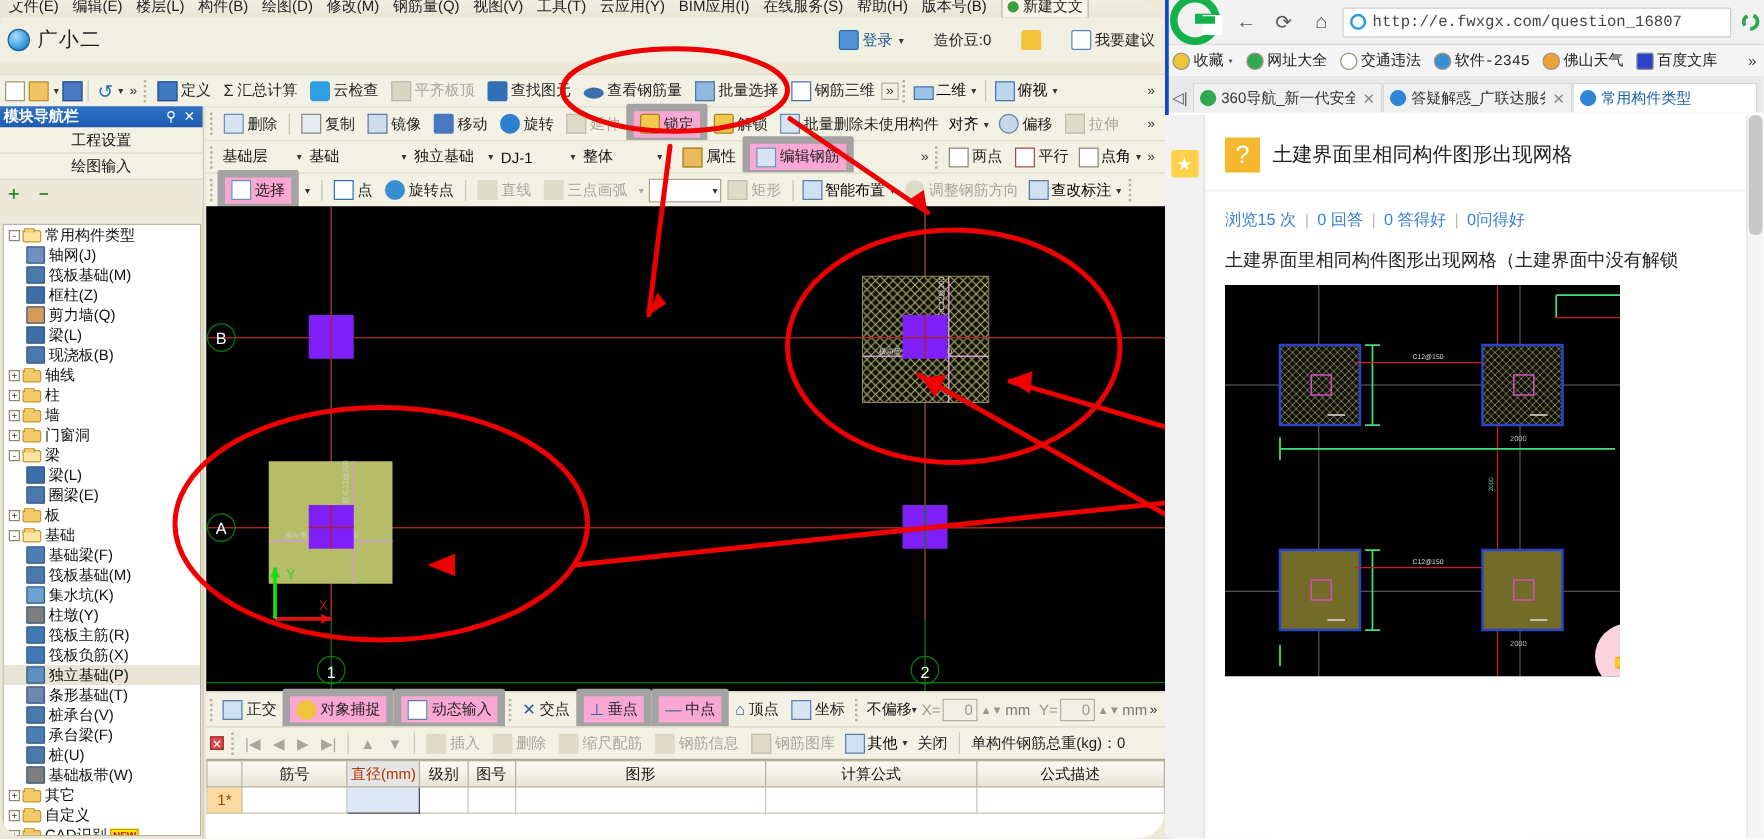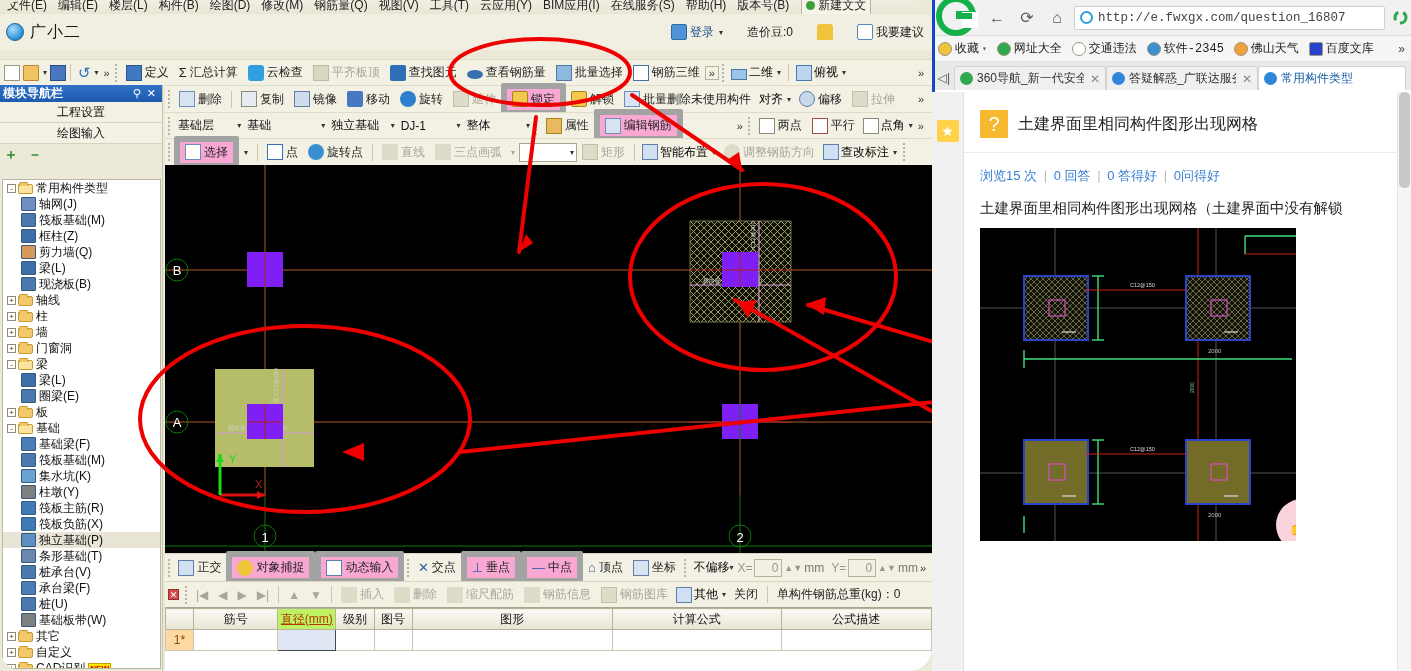--- a/index.html
+++ b/index.html
@@ -92,21 +92,21 @@
   .statusbar { position:absolute; left:165px; top:553px; width:767px; height:28px; background:#f3f1e4; border-top:1px solid #d8d5c1;
      display:flex; align-items:center; white-space:nowrap; }
   .rebar-toolbar { position:absolute; left:165px; top:581px; width:767px; height:26px; background:#f3f1e4; border-top:1px solid #d8d5c1;
      display:flex; align-items:center; white-space:nowrap; }
   .closebtn { width:11px;height:11px;background:#d64b4b;color:#fff;font-size:9px;line-height:10px;text-align:center;border:1px solid #9d2b2b; margin:0 3px; }
 
   
   .tablewrap { position:absolute; left:165px; top:607px; width:767px; height:64px; background:#fff; border-top:1px solid #a9a690; }
   table.rebar { border-collapse:collapse; width:767px; font-size:12px; }
   table.rebar th { background:linear-gradient(#fbfaf4,#e8e5d5); border:1px solid #b5b29c; height:21px; font-weight:normal; color:#111; }
-  table.rebar th.hl { background:#bef264; color:#b03a00; text-decoration:underline; }
+  table.rebar th.hl { background:#e5e5e5; color:#b03a00; }
   table.rebar td { border:1px solid #c9c6b2; height:21px; }
   table.rebar td.rowhdr { background:#fbd9a0; color:#8a4a00; text-align:center; width:28px; }
   table.rebar td.sel { background:#dfe7f5; border:1px solid #4a4a4a; }
 
   
   #annot { position:absolute; left:0; top:0; width:932px; height:671px; pointer-events:none; }
 
   
   #browser { position:absolute; left:932px; top:0; width:479px; height:671px; background:#fff; overflow:hidden; }
   .br-topbar { height:36px; background:#f1f1f1; border-bottom:1px solid #dcdcdc; display:flex; align-items:center; gap:4px; padding-left:4px; }

